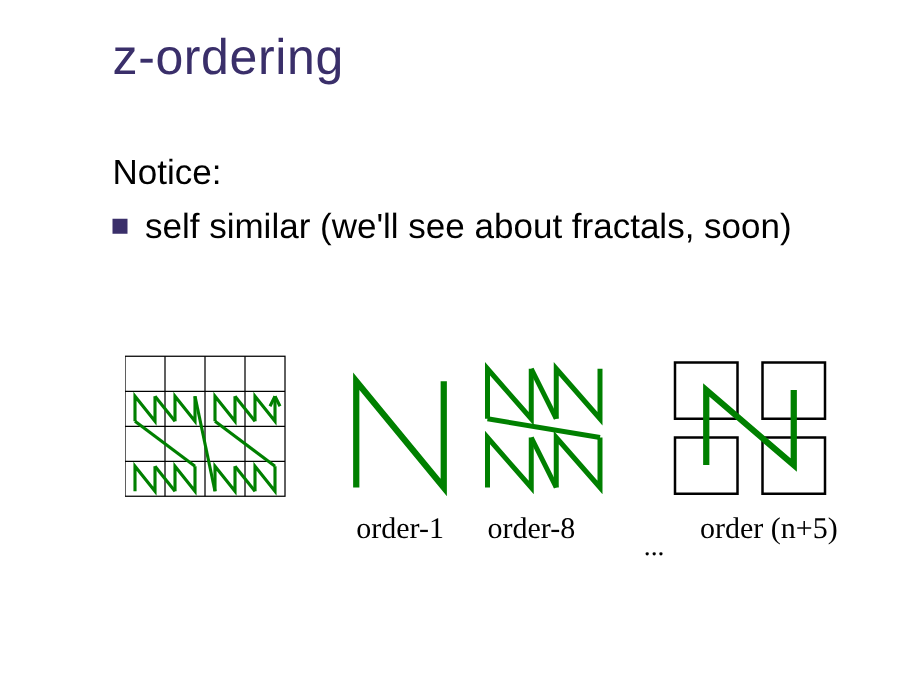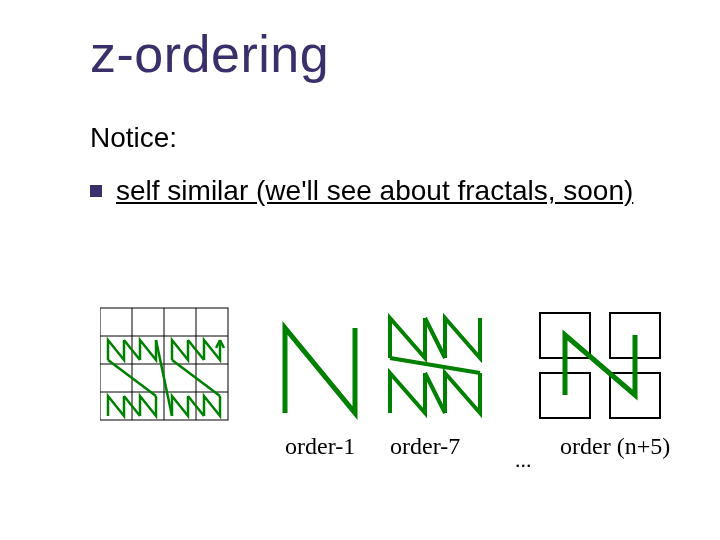--- a/index.html
+++ b/index.html
@@ -14,62 +14,61 @@
   .slide {
     position: relative;
     width: 720px;
     height: 540px;
     box-sizing: border-box;
   }
   .title {
     position: absolute;
     left: 90px;
     top: 24px;
-    font-size: 52px;
+    font-size: 40px;
     font-weight: 400;
     color: #3a2f6a;
     letter-spacing: 0.5px;
   }
   .body {
     position: absolute;
     left: 90px;
     top: 120px;
     width: 570px;
     font-size: 28px;
     line-height: 1.25;
     color: #000;
   }
   .notice {
-    margin-bottom: 18px;
+    margin-bottom: 8px;
   }
   .bullet {
     display: flex;
     align-items: flex-start;
     margin-top: 2px;
-    text-decoration: underline;
   }
   .sq {
     flex: 0 0 auto;
     width: 12px;
     height: 12px;
     background: #3a2f6a;
     margin-top: 12px;
     margin-right: 14px;
   }
   .btxt {
     flex: 1 1 auto;
   }
   .formula {
     font-style: italic;
     font-family: "Times New Roman", Times, serif;
   }
   .figrow {
     position: absolute;
     left: 100px;
-    top: 303px;
+    top: 280px;
     width: 600px;
     height: 220px;
     text-align: right;
   }
   .caprow {
     position: absolute;
     top: 130px;
     left: 0;
     width: 600px;
     font-family: "Times New Roman", Times, serif;
@@ -157,19 +156,19 @@
           <rect x="70" y="60" width="50" height="45"></rect>
         </g>
         <g stroke="#008000" stroke-width="5" fill="none">
           <path d="M 25 82 L 25 22 L 95 82 L 95 22"></path>
         </g>
       </g>
     </svg>
 
     <div class="caprow">
       <span class="cap1">order-1</span>
-      <span class="cap2">order-7</span>
+      <span class="cap2">order-8</span>
       <span class="dots">...</span>
       <span class="capn">order (n+5)</span>
     </div>
   </div>
 
 </div>
 
 </body></html>

